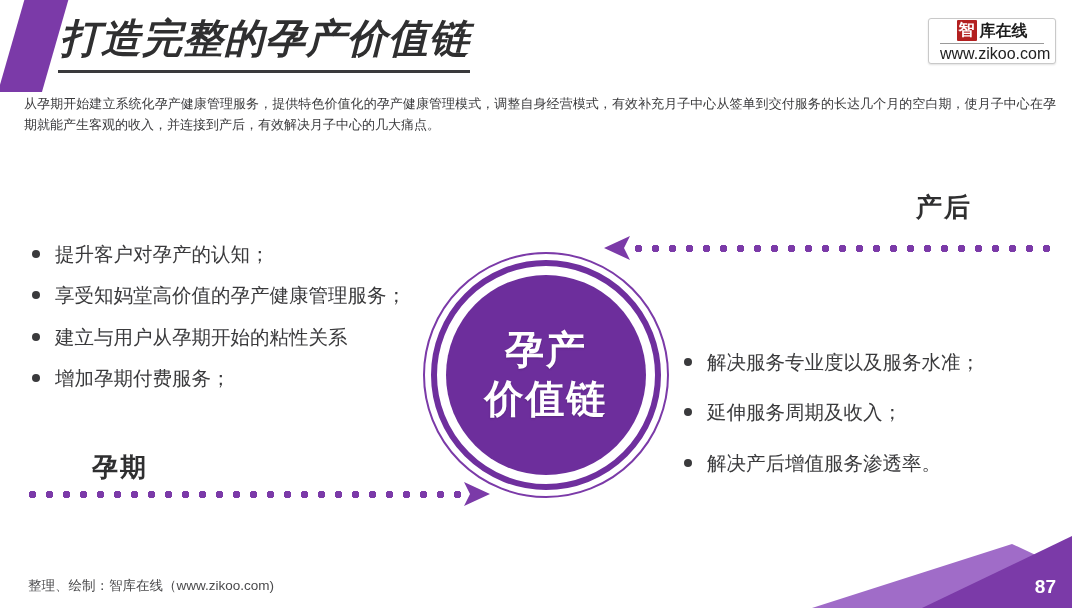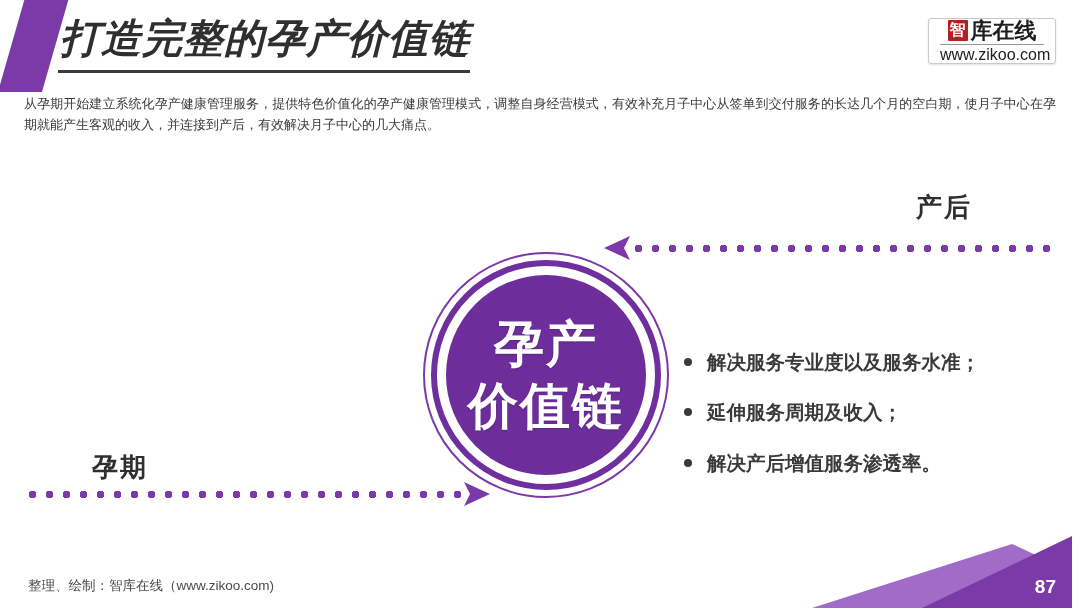--- a/index.html
+++ b/index.html
@@ -79,21 +79,21 @@
     background: #b32020;
     color: #ffffff;
     font-size: 16px;
     font-weight: bold;
     line-height: 1;
     padding: 2px 2px 3px 2px;
     border-radius: 1px;
   }
   .logo-cn {
     color: #1d1d1d;
-    font-size: 22px;
+    font-size: 16px;
     font-weight: bold;
     letter-spacing: 0px;
     line-height: 1;
   }
   .logo-url {
     color: #222222;
     font-size: 16px;
     line-height: 1;
     margin-top: 2px;
     border-top: 1px solid #9a9a9a;
@@ -141,21 +141,20 @@
   }
   .bullets-left {
     left: 28px;
     top: 240px;
     width: 380px;
   }
   .bullets-right {
     left: 680px;
     top: 348px;
     width: 370px;
-    font-weight: bold;
   }
   .bullets-right li { margin-bottom: 22px; }
 
   
   .circle-wrap {
     position: absolute;
     left: 423px;
     top: 252px;
     width: 246px;
     height: 246px;
@@ -180,21 +179,21 @@
     border-radius: 50%;
     background: #6d2e9c;
     display: flex;
     flex-direction: column;
     align-items: center;
     justify-content: center;
     box-sizing: border-box;
   }
   .circle-line {
     color: #ffffff;
-    font-size: 50px;
+    font-size: 39px;
     font-weight: bold;
     line-height: 1.25;
     letter-spacing: 2px;
     text-shadow: 0 1px 2px rgba(0,0,0,0.18);
   }
 
   
   .flow {
     position: absolute;
     height: 14px;
@@ -265,20 +264,26 @@
   <div class="logo-box">
     <div class="logo-row">
       <span class="logo-badge">智</span>
       <span class="logo-cn">库在线</span>
     </div>
     <div class="logo-url">www.zikoo.com</div>
   </div>
 
   <div class="intro">从孕期开始建立系统化孕产健康管理服务，提供特色价值化的孕产健康管理模式，调整自身经营模式，有效补充月子中心从签单到交付服务的长达几个月的空白期，使月子中心在孕期就能产生客观的收入，并连接到产后，有效解决月子中心的几大痛点。</div>
 
+  <ul class="bullets bullets-left">
+    <li>提升客户对孕产的认知；</li>
+    <li>享受知妈堂高价值的孕产健康管理服务；</li>
+    <li>建立与用户从孕期开始的粘性关系</li>
+    <li>增加孕期付费服务；</li>
+  </ul>
 
   <ul class="bullets bullets-right">
     <li>解决服务专业度以及服务水准；</li>
     <li>延伸服务周期及收入；</li>
     <li>解决产后增值服务渗透率。</li>
   </ul>
 
   <div class="circle-wrap">
     <div class="ring-outer"></div>
     <div class="ring-inner"></div>

